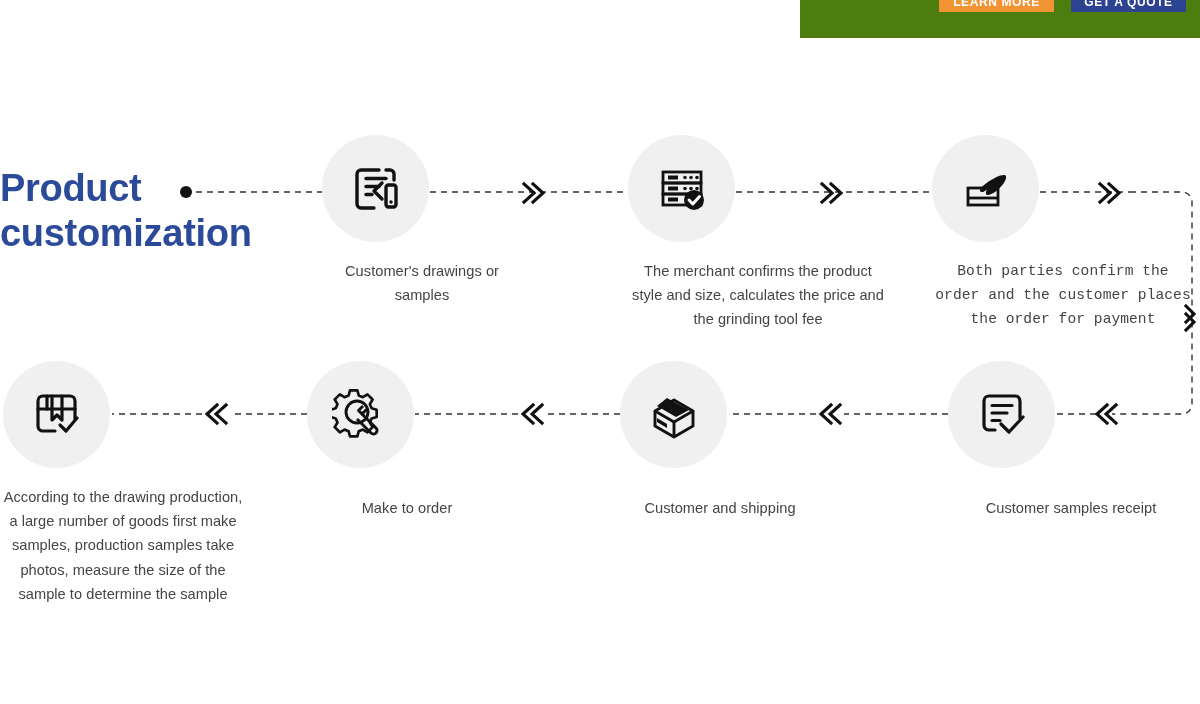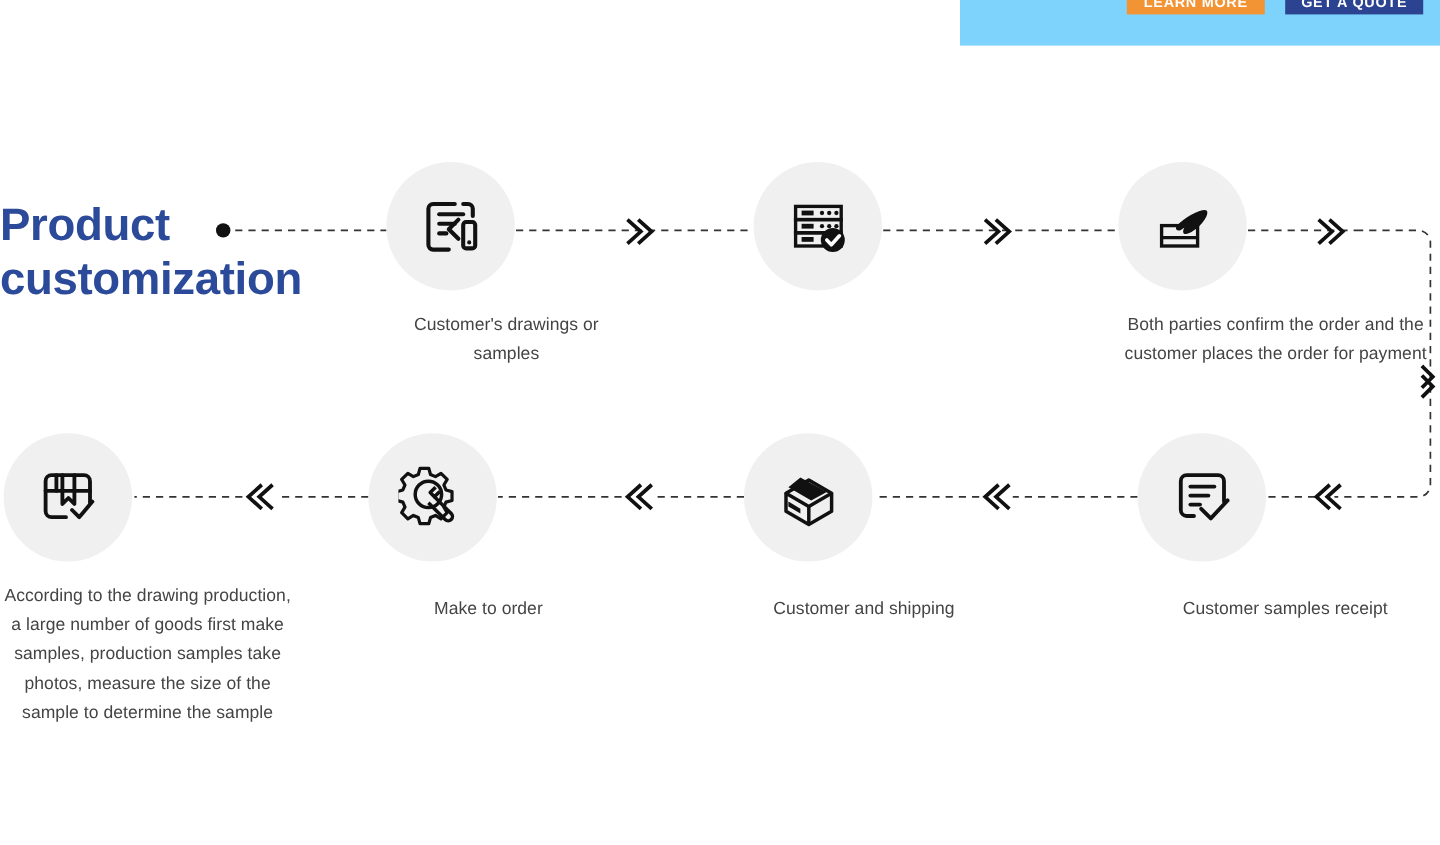--- a/index.html
+++ b/index.html
@@ -15,21 +15,21 @@
     position: relative;
   }
 
   
   .promo-banner {
     position: absolute;
     left: 800px;
     top: 0;
     width: 400px;
     height: 38px;
-    background: #7dd3fc;
+    background: #4d7c0f;
     box-sizing: border-box;
   }
   .promo-buttons {
     position: absolute;
     right: 14px;
     top: -18px;
     display: flex;
     gap: 17px;
   }
   .promo-btn {
@@ -96,21 +96,21 @@
   .node .caption {
     font-size: 14.6px;
     color: #444444;
     line-height: 1.66;
     letter-spacing: .05px;
   }
 
   
   #node-1 { left: 322px;  top: 135px; }
   #node-2 { left: 628px;  top: 135px; width: 260px; }
-  #node-3 { left: 932px;  top: 135px; width: 262px; }
+  #node-3 { left: 932px;  top: 135px; width: 262px; font-family: Liberation Mono, monospace; }
   
   #node-4 { left: 946px;  top: 361px; width: 250px; }
   #node-5 { left: 620px;  top: 361px; }
   #node-6 { left: 307px;  top: 361px; }
   #node-7 { left: 3px;    top: 361px; width: 240px; }
 
   #node-4 .bubble { margin-left: 2px; }
   #node-4 .caption,
   #node-5 .caption,
   #node-6 .caption { white-space: nowrap; margin-top: 28px; }
@@ -219,20 +219,21 @@
         <circle cx="37" cy="16.5" r="1.8"></circle>
         <circle cx="43" cy="16.5" r="1.8"></circle>
         <circle cx="31" cy="27.5" r="1.8"></circle>
         <circle cx="37" cy="27.5" r="1.8"></circle>
         <circle cx="43" cy="27.5" r="1.8"></circle>
       </g>
       <circle cx="40" cy="39" r="10" fill="#111"></circle>
       <polyline points="35,39 38.8,43 45.5,35.5" fill="none" stroke="#fff" stroke-width="3" stroke-linecap="round" stroke-linejoin="round"></polyline>
     </svg>
   </div>
+  <div class="caption">The merchant confirms the product style and size, calculates the price and the grinding tool fee</div>
 </div>
 
 <div class="node" id="node-3">
   <div class="bubble">
     <svg width="56" height="56" viewBox="0 0 56 56">
       <g fill="none" stroke="#111" stroke-width="2.8">
         <rect x="10" y="27" width="30" height="17"></rect>
         <line x1="10" y1="37" x2="40" y2="37"></line>
       </g>
       <path d="M46 14 C41 14 32 19 26 24 c-3 2.5 -5 5 -3.5 6.5 c1.5 1.5 4 0 6.5 -2

